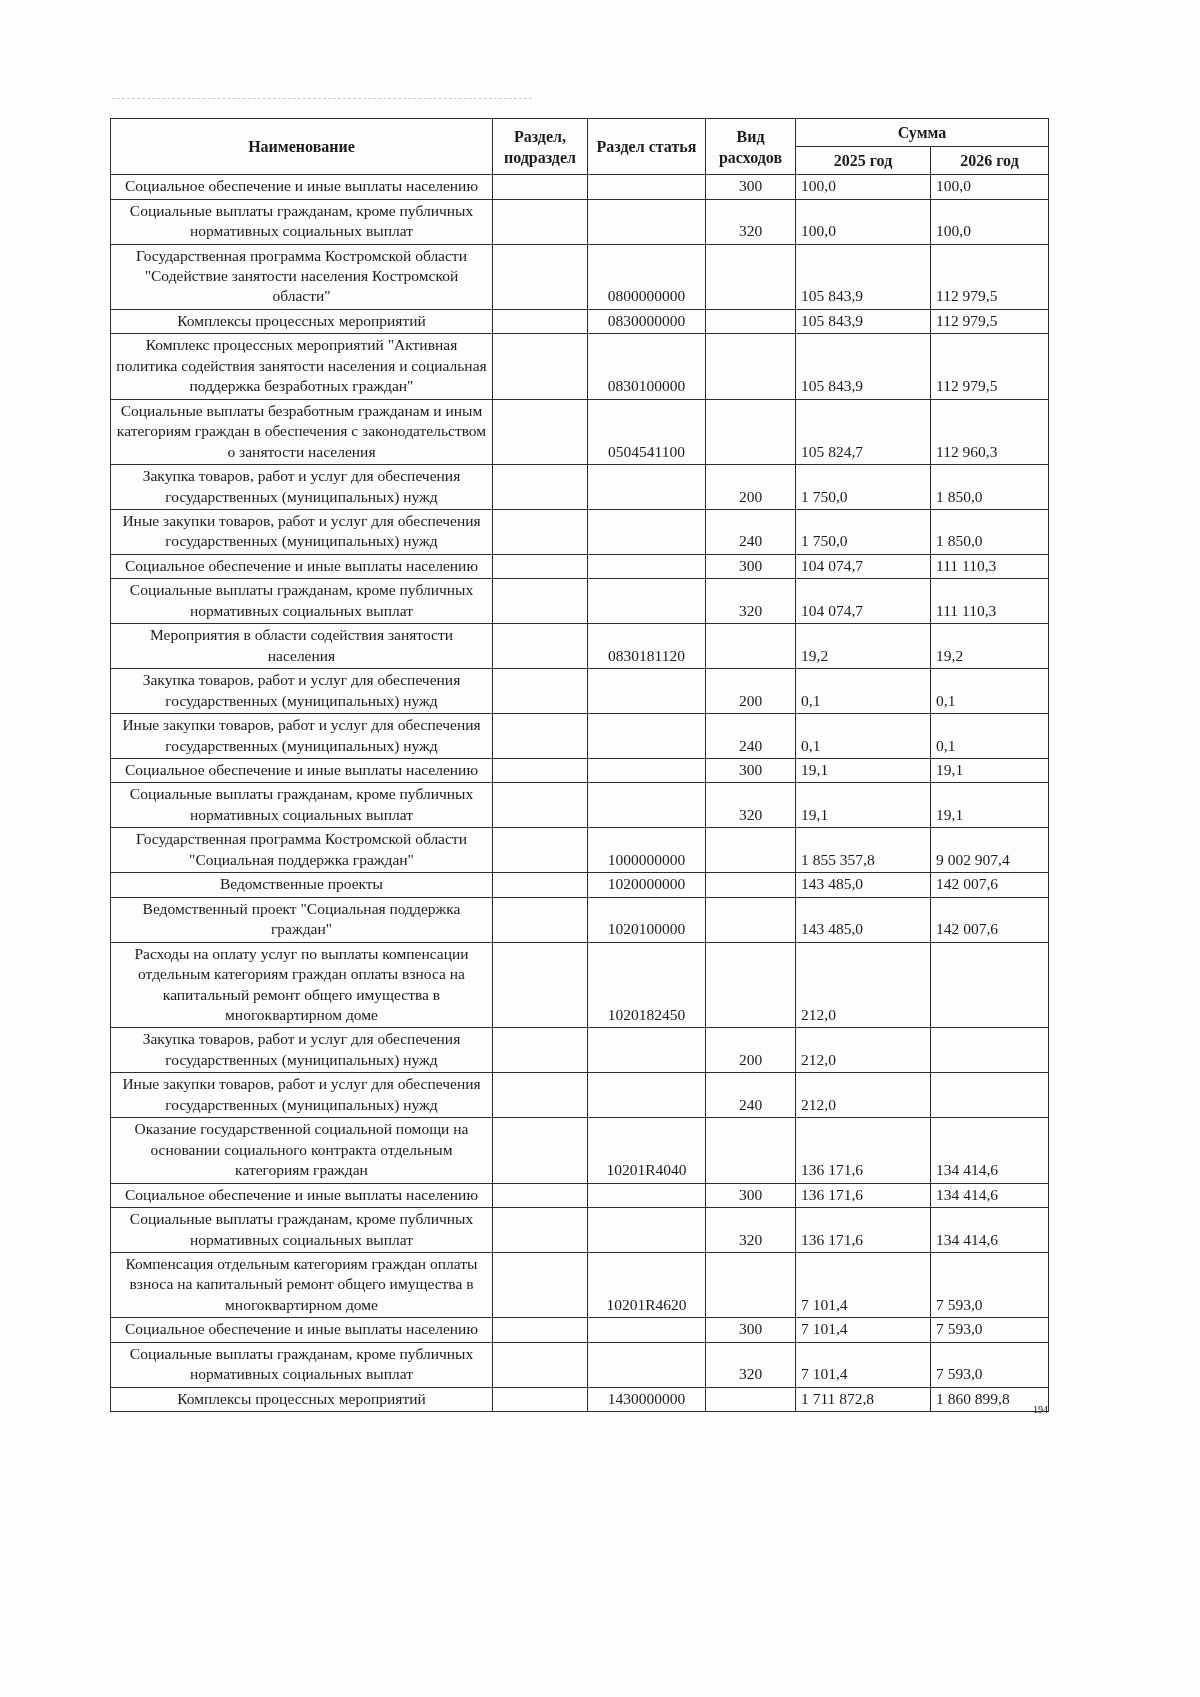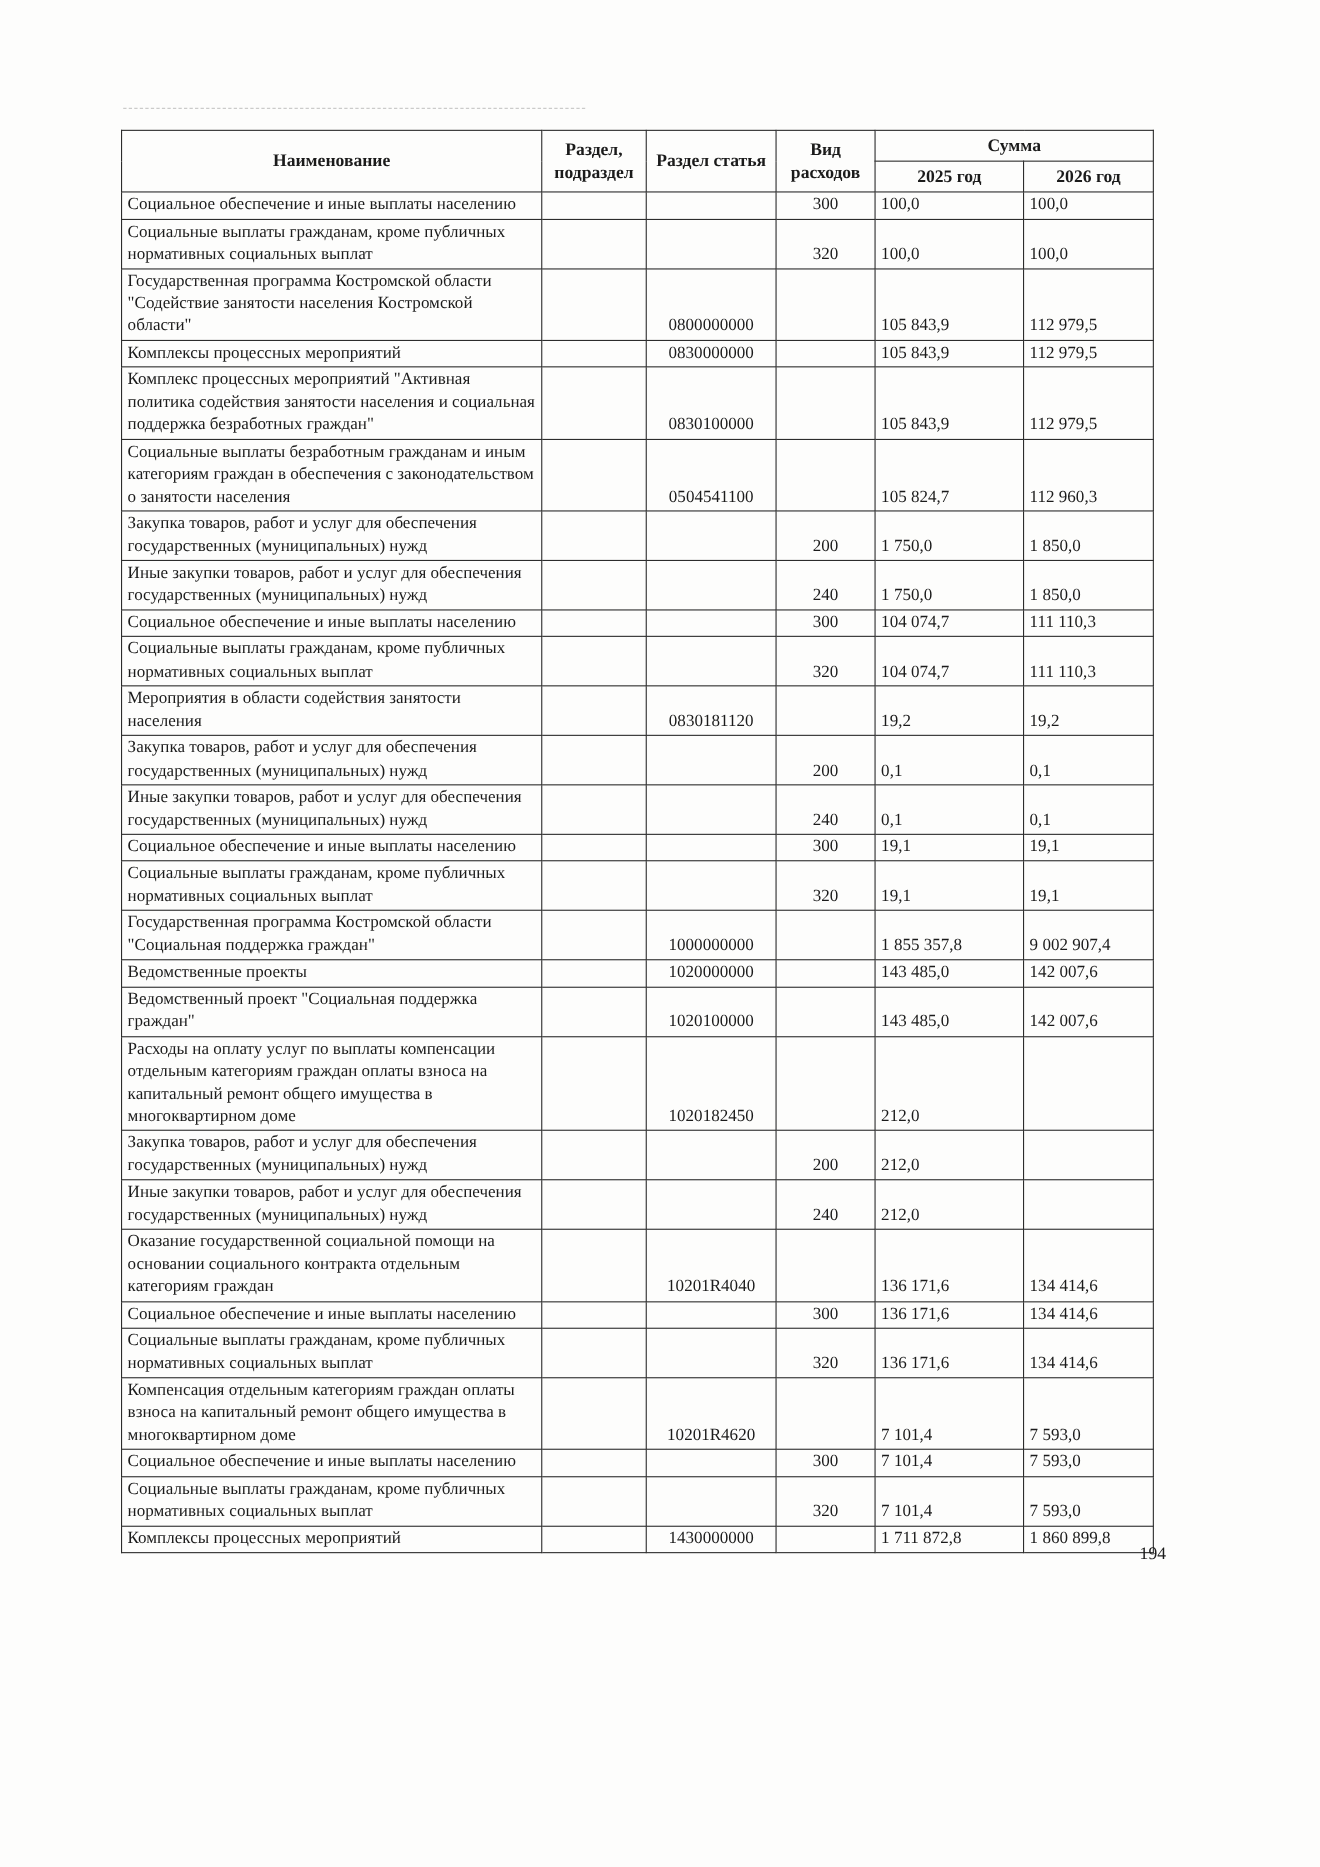--- a/index.html
+++ b/index.html
@@ -38,43 +38,43 @@
     overflow: hidden;
   }
   table.budget thead th {
     font-weight: bold;
     text-align: center;
     vertical-align: middle;
     font-size: 16px;
     padding: 3px 4px;
   }
   td.c-name {
-    text-align: left;
+    text-align: center;
     vertical-align: top;
     padding-left: 6px;
     padding-right: 8px;
   }
   td.c-code {
     text-align: center;
     vertical-align: bottom;
     white-space: nowrap;
   }
   td.c-amt {
     text-align: left;
     vertical-align: bottom;
     white-space: nowrap;
     padding-right: 7px;
   }
   .page-number {
     position: absolute;
-    left: 122px;
+    left: 110px;
     top: 1404px;
     width: 938px;
     text-align: right;
-    font-size: 16px;
+    font-size: 10px;
     font-family: "Liberation Serif", "DejaVu Serif", serif;
   }
   
   .scan-line {
     position: absolute;
     left: 112px;
     top: 98px;
     width: 420px;
     border-top: 1px dashed #9a9a9a;
     opacity: 0.5;

